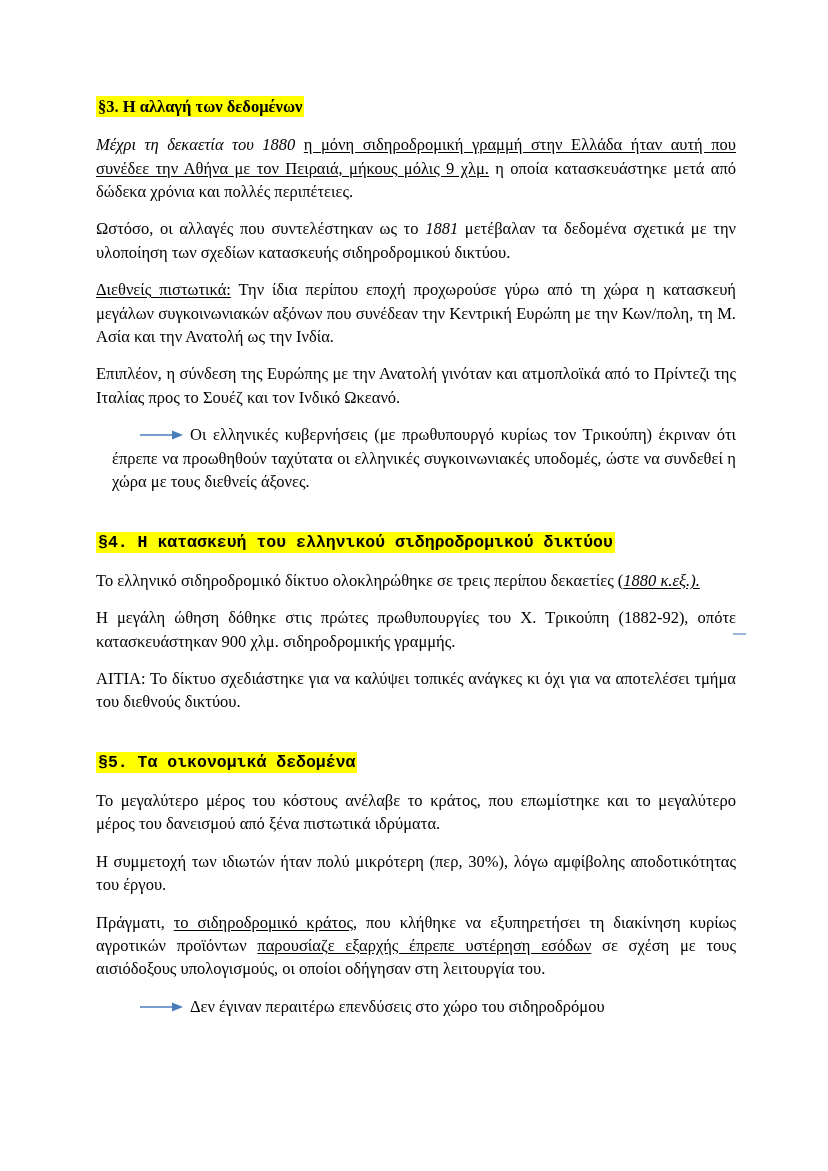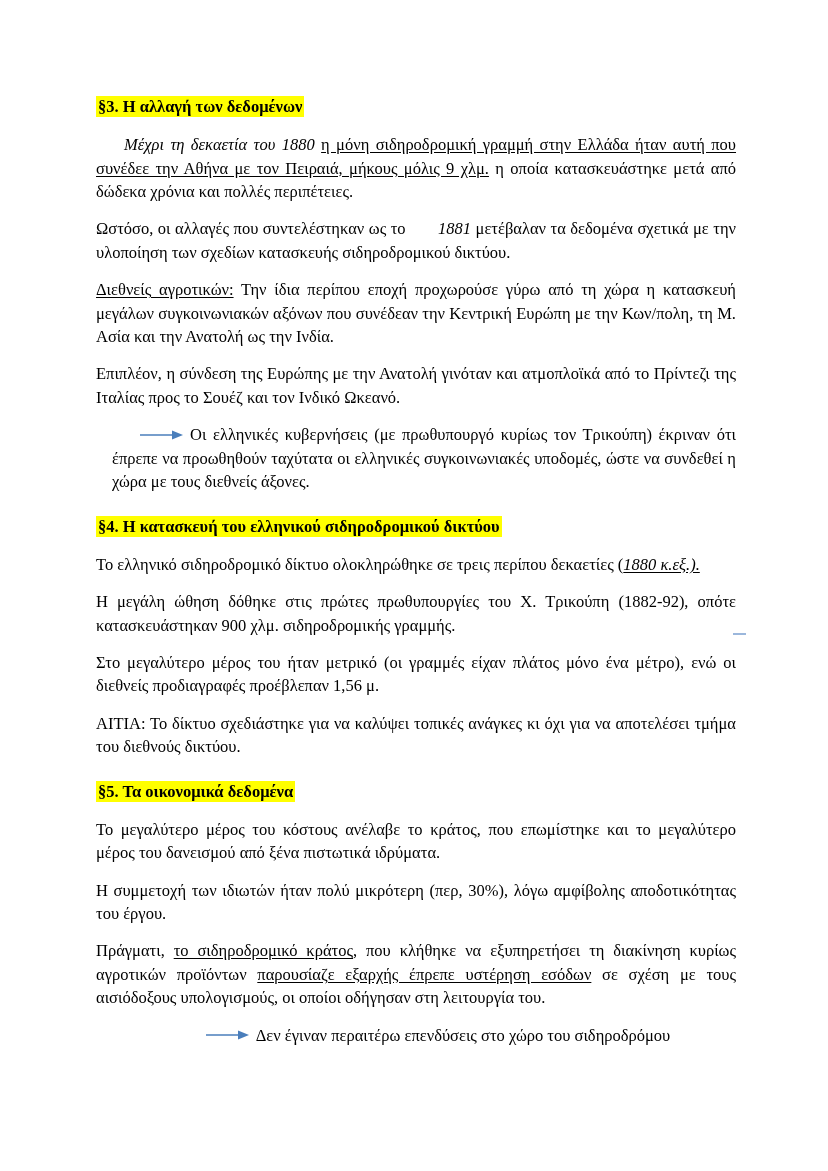--- a/index.html
+++ b/index.html
@@ -34,33 +34,33 @@
     font-weight: bold;
     line-height: 1.28;
     margin: 0 0 16px 0;
   }
   .heading .hl {
     background: #ffff00;
     padding: 1px 2px 1px 2px;
     box-decoration-break: clone;
     -webkit-box-decoration-break: clone;
   }
-  .heading.space-top { margin-top: 22px; }
+  .heading.space-top { margin-top: 38px; font-family: Liberation Mono, monospace; }
 
   
   p.para {
     font-size: 16.5px;
     line-height: 1.42;
     margin: 0 0 14px 0;
     text-align: justify;
     text-justify: inter-word;
   }
   p.para:last-child { margin-bottom: 0; }
 
-  .ital { font-style: italic; margin-left: 28px; }
+  .ital { font-style: italic; }
   .und { text-decoration: underline; text-underline-offset: 2px; }
   .ital-und { font-style: italic; text-decoration: underline; text-underline-offset: 2px; }
 
   
   .arrow-para {
     font-size: 16.5px;
     line-height: 1.42;
     margin: 0 0 14px 16px;
     text-align: justify;
     position: relative;
@@ -69,21 +69,21 @@
   .arrow-glyph {
     display: inline-block;
     vertical-align: middle;
     width: 44px;
     height: 12px;
     margin: 0 6px 3px 28px;
     position: relative;
   }
   .arrow-glyph svg { display: block; }
 
-  .short-line { text-align: center; }
+  .short-line { text-align: left; }
 
   
   .margin-arrow {
     position: absolute;
     left: 637px;
     top: 531px;
     width: 74px;
     height: 14px;
   }
   .margin-arrow svg { display: block; }
@@ -94,37 +94,36 @@
 <div class="page">
   <div class="doc-body">
 
     <h2 class="heading"><span class="hl">§3. Η αλλαγή των δεδομένων</span></h2>
 
     <p class="para"><span class="ital">Μέχρι τη δεκαετία του 1880 </span><span class="und">η μόνη σιδηροδρομική γραμμή στην Ελλάδα ήταν αυτή που συνέδεε την Αθήνα με τον Πειραιά, μήκους μόλις 9 χλμ.</span><span> η οποία κατασκευάστηκε μετά από δώδεκα χρόνια και πολλές περιπέτειες.</span></p>
 
 
     <p class="para"><span>Ωστόσο, οι αλλαγές που συντελέστηκαν ως το </span><span class="ital">1881</span><span> μετέβαλαν τα δεδομένα σχετικά με την υλοποίηση των σχεδίων κατασκευής σιδηροδρομικού δικτύου.</span></p>
 
-    <p class="para"><span class="und">Διεθνείς αγροτικών:</span><span> Την ίδια περίπου εποχή προχωρούσε γύρω από τη χώρα η κατασκευή μεγάλων συγκοινωνιακών αξόνων που συνέδεαν την Κεντρική Ευρώπη με την Κων/πολη, τη Μ. Ασία και την Ανατολή ως την Ινδία.</span></p>
+    <p class="para"><span class="und">Διεθνείς πιστωτικά:</span><span> Την ίδια περίπου εποχή προχωρούσε γύρω από τη χώρα η κατασκευή μεγάλων συγκοινωνιακών αξόνων που συνέδεαν την Κεντρική Ευρώπη με την Κων/πολη, τη Μ. Ασία και την Ανατολή ως την Ινδία.</span></p>
 
     <p class="para"><span>Επιπλέον, η σύνδεση της Ευρώπης με την Ανατολή γινόταν και ατμοπλοϊκά από το Πρίντεζι της Ιταλίας προς το Σουέζ και τον Ινδικό Ωκεανό.</span></p>
 
     <p class="arrow-para"><span class="arrow-glyph"><svg width="44" height="12" viewBox="0 0 44 12" xmlns="http://www.w3.org/2000/svg">
             <line x1="0" y1="6" x2="34" y2="6" stroke="#4a7ebb" stroke-width="1.4"></line>
             <polygon points="32,1.5 43,6 32,10.5" fill="#4a7ebb"></polygon>
           </svg></span><span>Οι ελληνικές κυβερνήσεις (με πρωθυπουργό κυρίως τον Τρικούπη) έκριναν ότι έπρεπε να προωθηθούν ταχύτατα οι ελληνικές συγκοινωνιακές υποδομές, ώστε να συνδεθεί η χώρα με τους διεθνείς άξονες.</span></p>
 
     <h2 class="heading space-top"><span class="hl">§4. Η κατασκευή του ελληνικού σιδηροδρομικού δικτύου</span></h2>
 
     <p class="para"><span>Το ελληνικό σιδηροδρομικό δίκτυο ολοκληρώθηκε σε τρεις περίπου δεκαετίες (</span><span class="ital-und">1880 κ.εξ.).</span></p>
 
     <p class="para"><span>Η μεγάλη ώθηση δόθηκε στις πρώτες πρωθυπουργίες του Χ. Τρικούπη (1882-92), οπότε κατασκευάστηκαν 900 χλμ. σιδηροδρομικής γραμμής.</span></p>
 
 
-    <p class="para"><span>Στο μεγαλύτερο μέρος του ήταν μετρικό (οι γραμμές είχαν πλάτος μόνο ένα μέτρο), ενώ οι διεθνείς προδιαγραφές προέβλεπαν 1,56 μ.</span></p>
 
     <p class="para"><span>ΑΙΤΙΑ: Το δίκτυο σχεδιάστηκε για να καλύψει τοπικές ανάγκες κι όχι για να αποτελέσει τμήμα του διεθνούς δικτύου.</span></p>
 
     <div class="margin-arrow">
         <svg width="74" height="14" viewBox="0 0 74 14" xmlns="http://www.w3.org/2000/svg">
           <line x1="0" y1="7" x2="58" y2="7" stroke="#7a9fd0" stroke-width="1.3"></line>
           <polygon points="56,2.5 73,7 56,11.5" fill="#4a7ebb"></polygon>
         </svg>
       </div>
 

